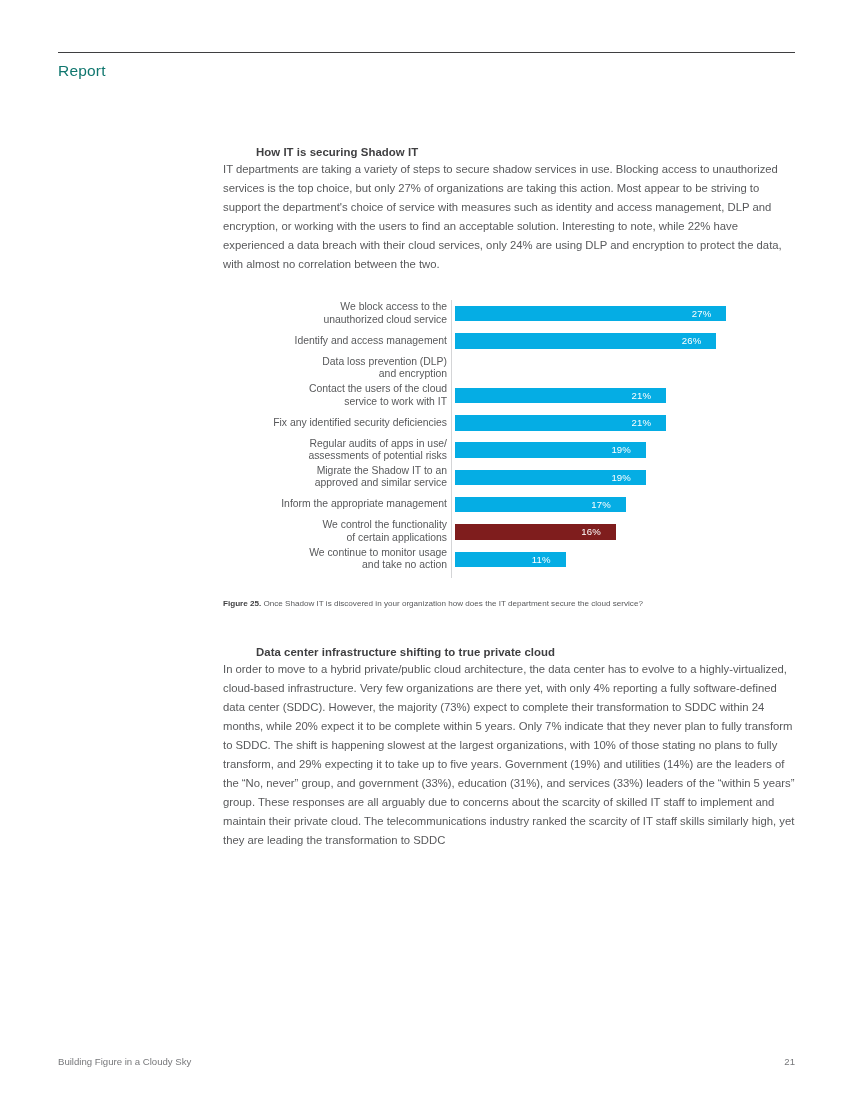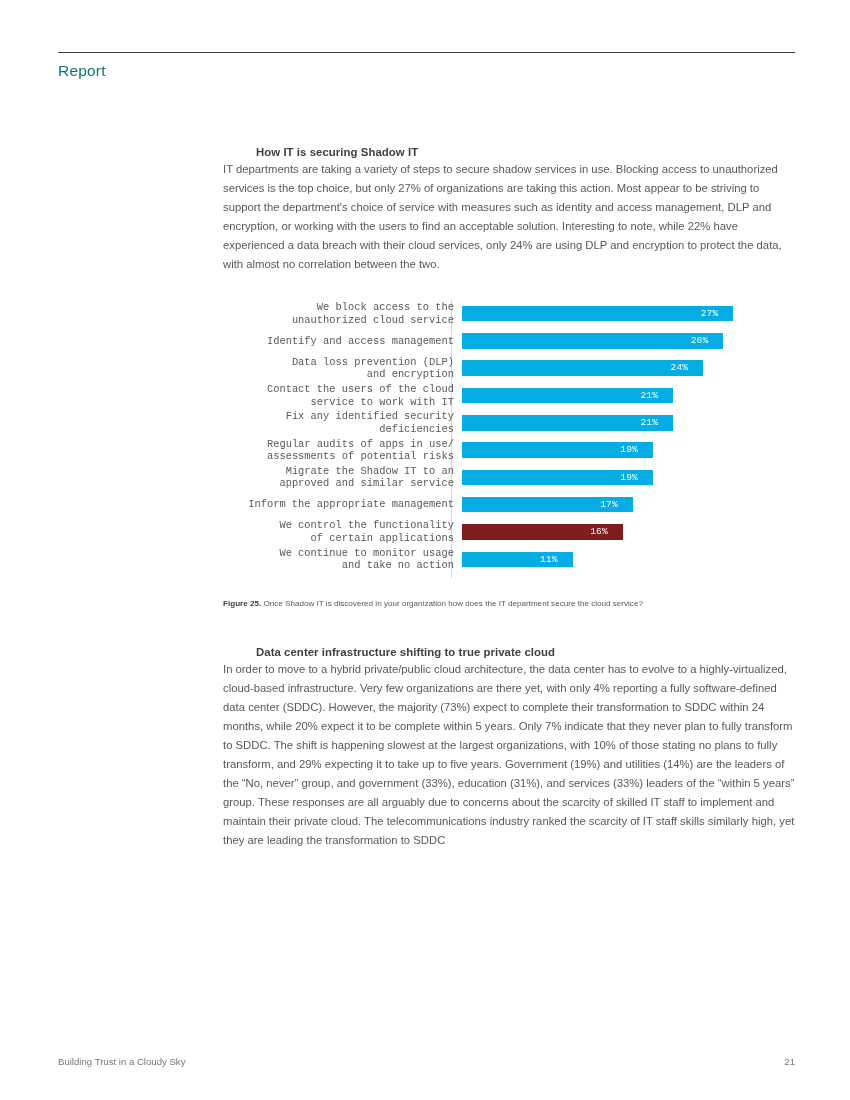--- a/index.html
+++ b/index.html
@@ -77,24 +77,23 @@
   .chart-axis {
     position: absolute;
     left: 228px;
     top: 0;
     width: 1px;
     height: 278px;
     background: #d4d5d7;
   }
   .chart-rows {
     position: absolute;
-    left: 15px;
+    left: 8px;
     top: 0;
     width: 568px;
-    font-family: Liberation Mono, monospace;
   }
   .chart-row {
     position: relative;
     height: 27.3px;
     display: flex;
     align-items: center;
   }
   .chart-label {
     width: 222px;
     padding-right: 6px;
@@ -194,25 +193,20 @@
           <div class="chart-label">Identify and access management</div>
           <div class="chart-bar-wrap">
             <div class="chart-bar" style="width: 261.3px; background: rgb(5, 173, 228);">
               <span class="chart-bar-value">26%</span>
             </div>
           </div>
         </div>
         <div class="chart-row">
           <div class="chart-label">Data loss prevention (DLP)
 and encryption</div>
-          <div class="chart-bar-wrap">
-            <div class="chart-bar" style="width: 241.2px; background: rgb(5, 173, 228);">
-              <span class="chart-bar-value">24%</span>
-            </div>
-          </div>
         </div>
         <div class="chart-row">
           <div class="chart-label">Contact the users of the cloud
 service to work with IT</div>
           <div class="chart-bar-wrap">
             <div class="chart-bar" style="width: 211.05px; background: rgb(5, 173, 228);">
               <span class="chart-bar-value">21%</span>
             </div>
           </div>
         </div>
@@ -275,17 +269,17 @@
     <b>Figure 25.</b>
     <span>Once Shadow IT is discovered in your organization how does the IT department secure the cloud service?</span>
   </div>
 
   <div class="content-2">
     <h2 class="section-heading">Data center infrastructure shifting to true private cloud</h2>
     <p class="body-copy">In order to move to a hybrid private/public cloud architecture, the data center has to evolve to a highly-virtualized, cloud-based infrastructure. Very few organizations are there yet, with only 4% reporting a fully software-defined data center (SDDC). However, the majority (73%) expect to complete their transformation to SDDC within 24 months, while 20% expect it to be complete within 5 years. Only 7% indicate that they never plan to fully transform to SDDC. The shift is happening slowest at the largest organizations, with 10% of those stating no plans to fully transform, and 29% expecting it to take up to five years. Government (19%) and utilities (14%) are the leaders of the “No, never” group, and government (33%), education (31%), and services (33%) leaders of the “within 5 years” group. These responses are all arguably due to concerns about the scarcity of skilled IT staff to implement and maintain their private cloud. The telecommunications industry ranked the scarcity of IT staff skills similarly high, yet they are leading the transformation to SDDC</p>
   </div>
 
   <div class="footer">
-    <span>Building Trust in a Cloudy Sky</span>
+    <span>Building Figure in a Cloudy Sky</span>
     <span>21</span>
   </div>
 
 </div>
 
 </body></html>

